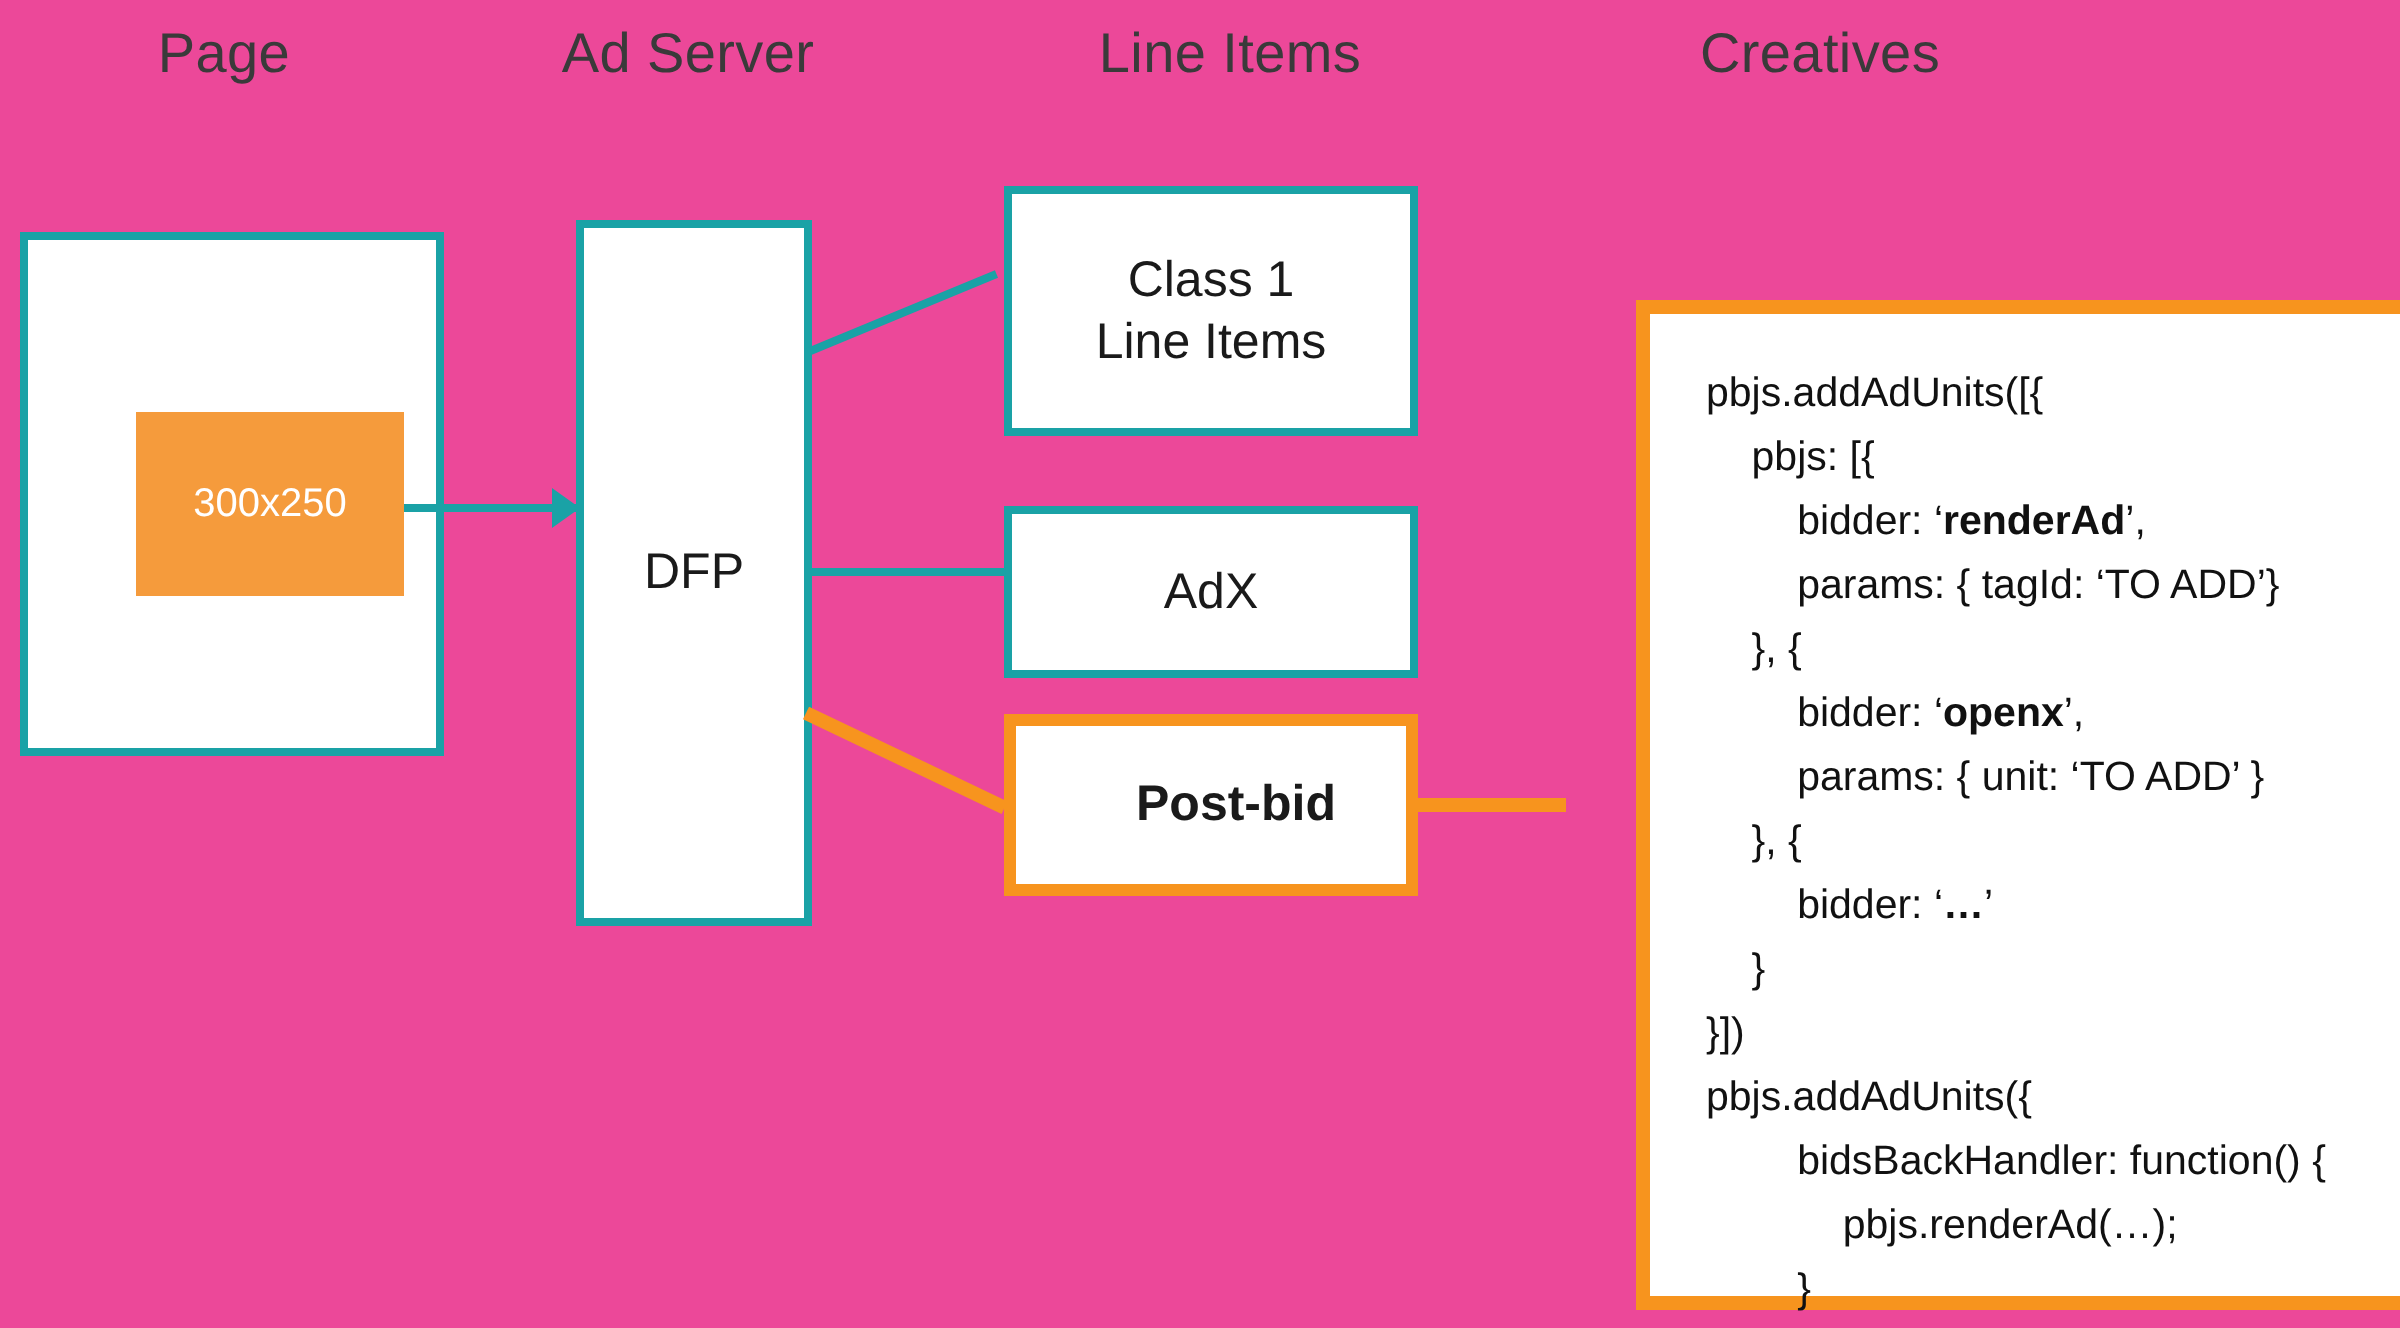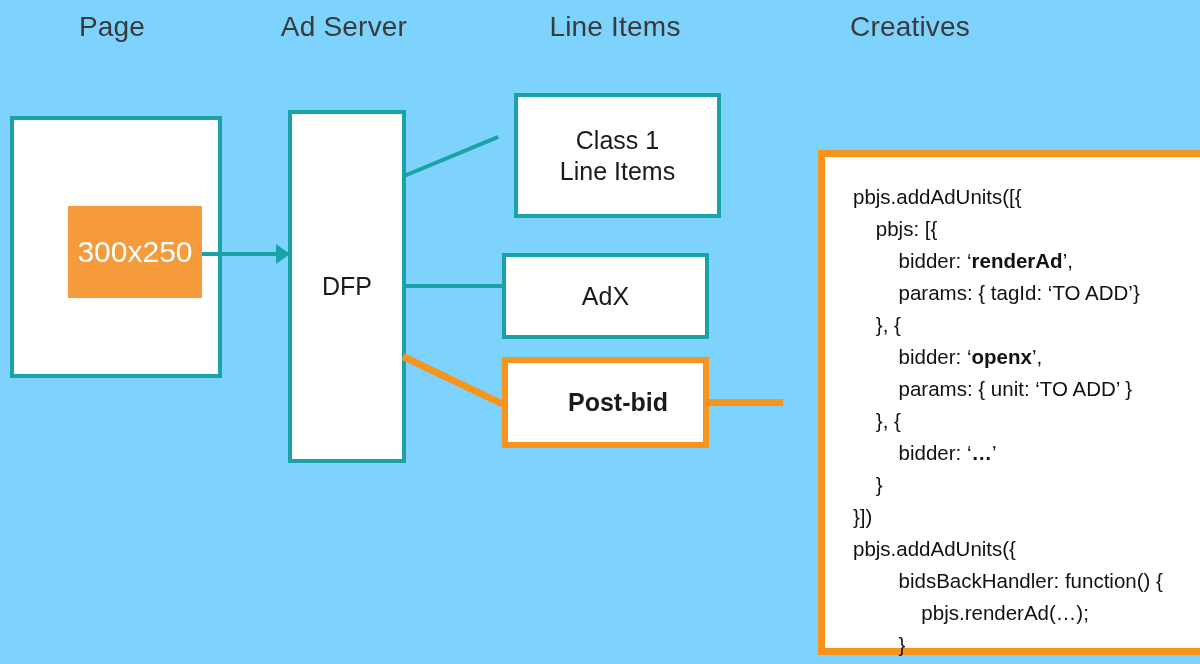--- a/index.html
+++ b/index.html
@@ -5,21 +5,21 @@
 <style>
   html, body {
     margin: 0;
     padding: 0;
     background: #ffffff;
   }
   #stage {
     position: relative;
     width: 1200px;
     height: 664px;
-    background: #7dd3fc;
+    background: #ec4899;
     overflow: hidden;
     font-family: "Liberation Sans", sans-serif;
     color: #1a1a1a;
   }
 
   
   .col-header {
     position: absolute;
     top: 10px;
     font-size: 28px;
@@ -66,33 +66,33 @@
   #ad-slot {
     position: absolute;
     left: 68px; top: 206px;
     width: 134px; height: 92px;
     background: #f59b3c;
     display: flex;
     align-items: center;
     justify-content: center;
   }
   #ad-slot .slot-label {
-    font-size: 30px;
+    font-size: 20px;
     color: #ffffff;
     line-height: 30px;
   }
 
   
   #dfp-box {
     left: 288px; top: 110px;
     width: 118px; height: 353px; align-items: center;
   }
 
   
-  #class1-box  { left: 502px; top:  93px; width: 207px; height: 125px; margin-left: 12px; }
+  #class1-box  { left: 502px; top:  93px; width: 207px; height: 125px; }
   #adx-box     { left: 502px; top: 253px; width: 207px; height:  86px; }
   #postbid-box { left: 502px; top: 357px; width: 207px; height:  91px; }
 
   
   .conn {
     position: absolute;
     background: #1aa2a6;
   }
   .conn-orange { background: #f7941e; }
 

